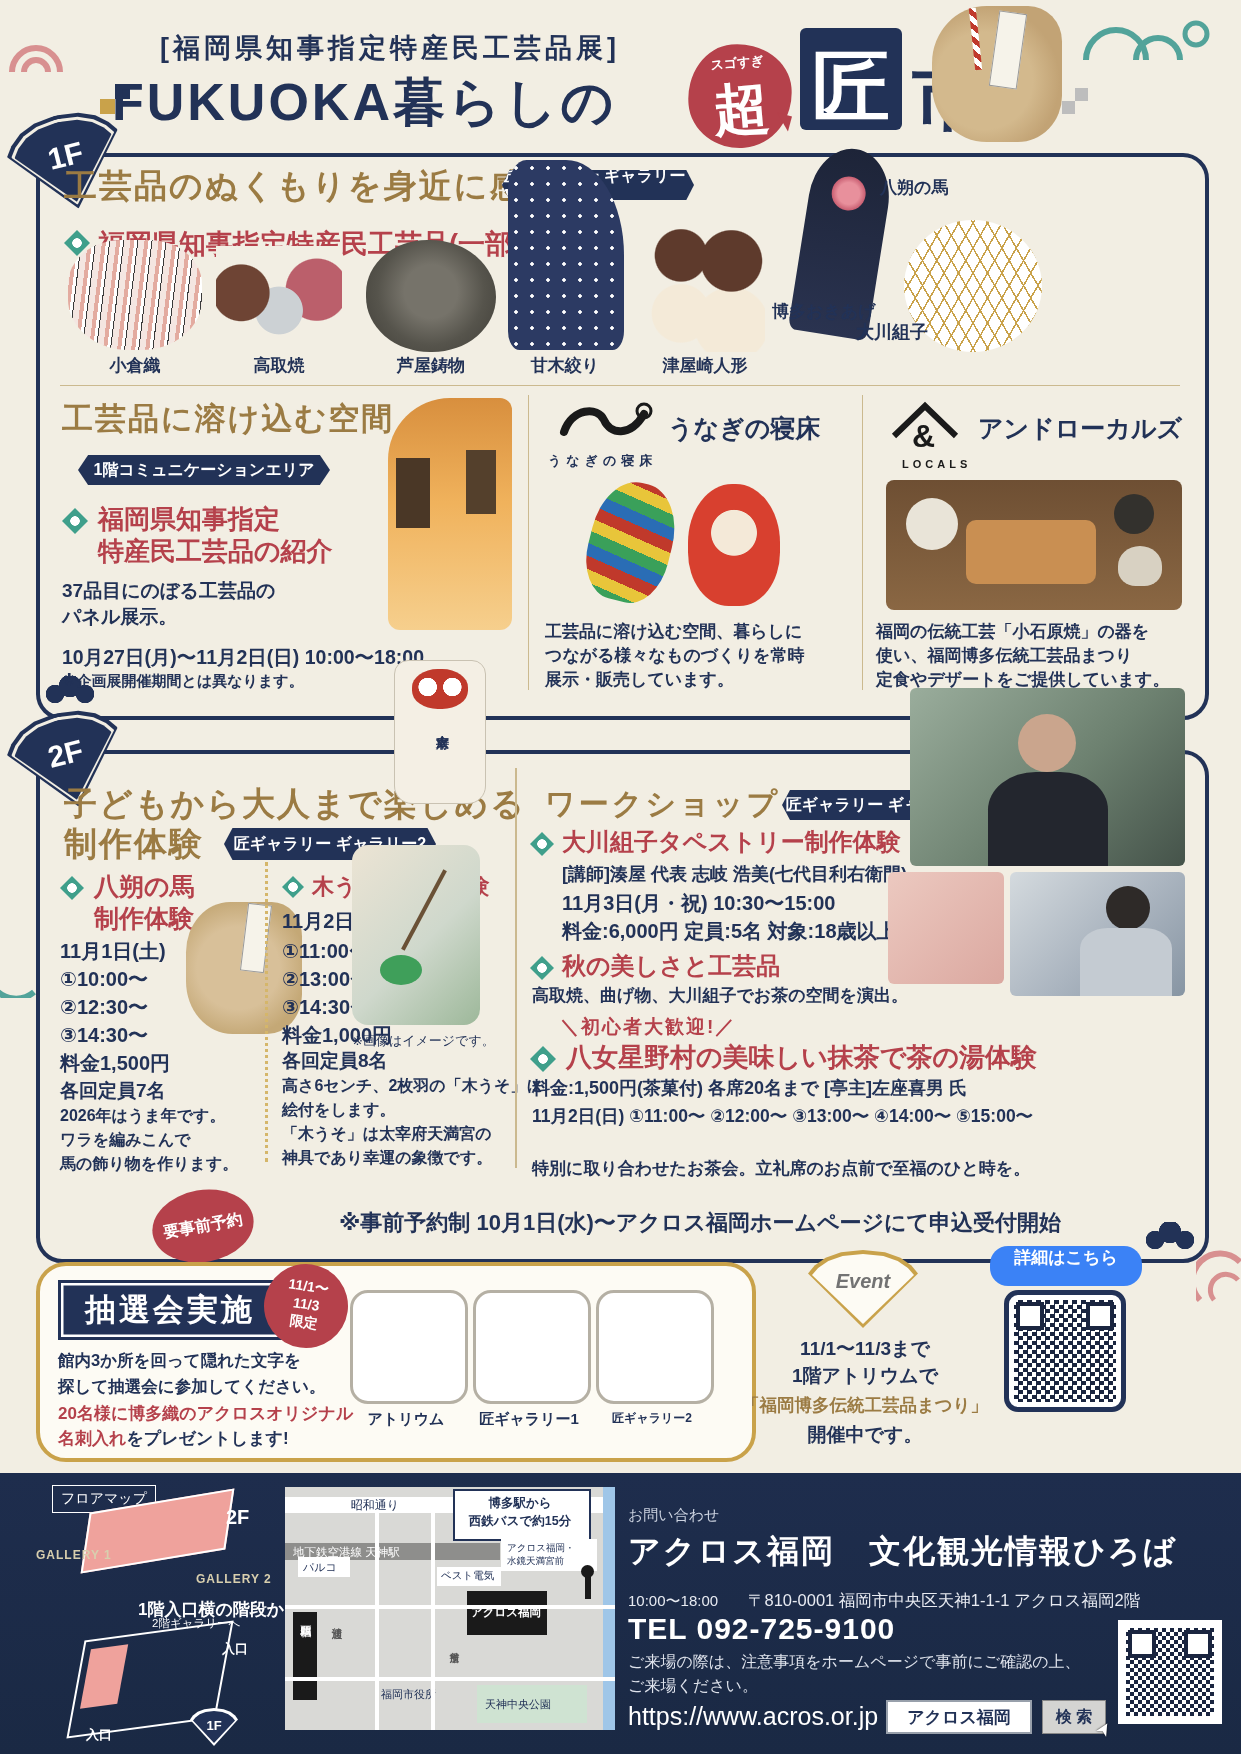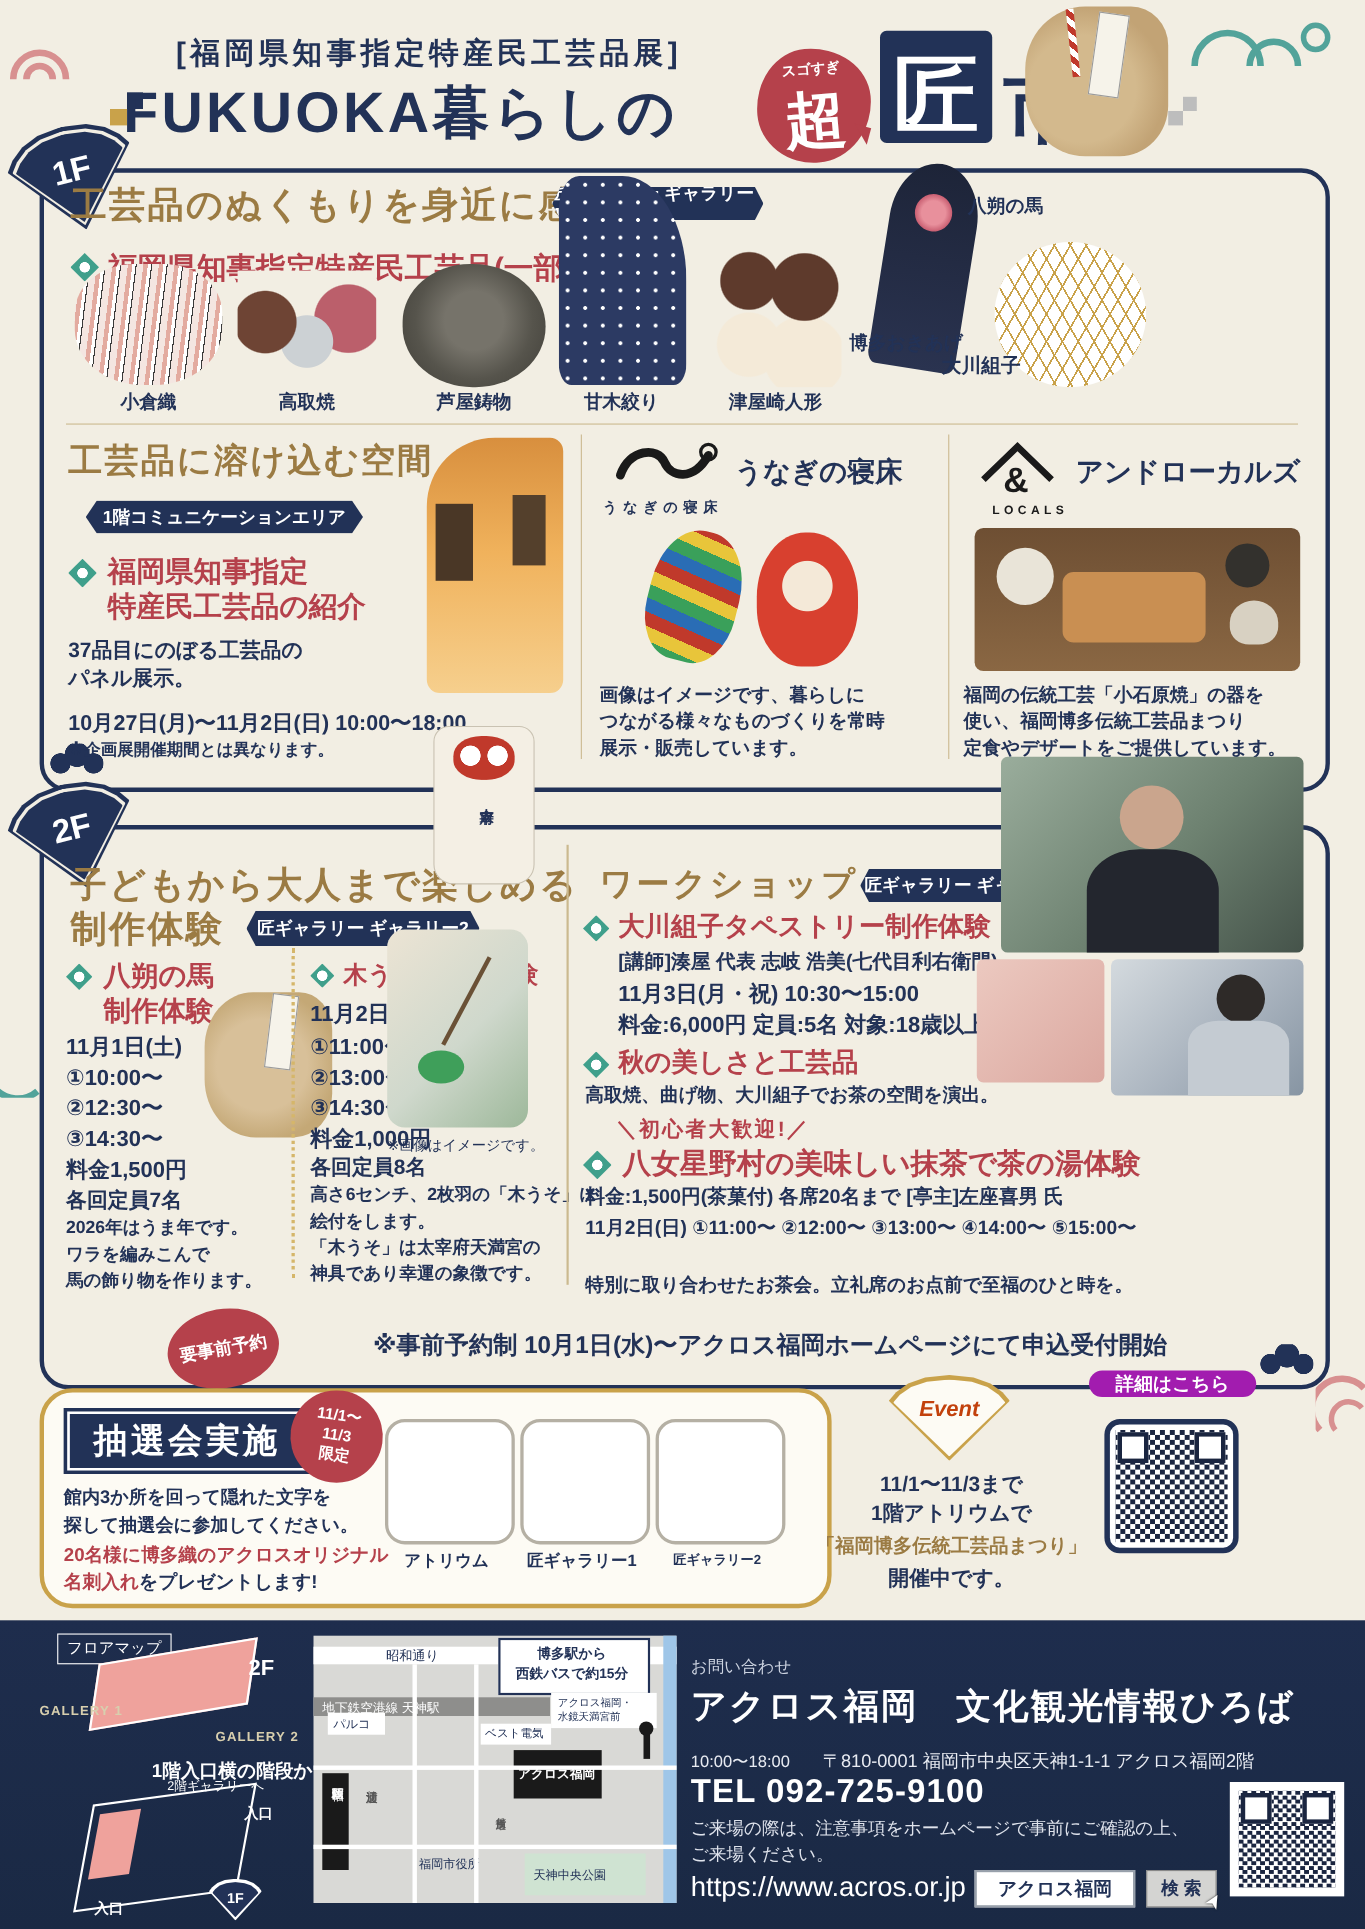--- a/index.html
+++ b/index.html
@@ -20,21 +20,21 @@
   .dotline{position:absolute;width:0;border-left:3px dotted #d5b66a}
   .fan{position:absolute}
   .fan i{position:absolute;display:block;clip-path:polygon(50% 100%,0 30%,6% 20%,16% 10%,30% 3%,50% 0,70% 3%,84% 10%,94% 20%,100% 30%)}
   .fan .f1{inset:0;background:#223257}
   .fan .f2{inset:4px;background:#f2eee3}
   .fan .f3{inset:7px;background:#223257}
   .fan .ft{position:absolute;width:100%;top:26%;text-align:center;color:#fff;font-weight:bold}
   .fanlight .f1{background:#c9a24a}
   .fanlight .f2{background:#fdfbf4}
   .fanlight .f3{background:#fdfbf4}
-  .fanlight .ft{color:#c2410c}
+  .fanlight .ft{color:#737373}
   .ph{position:absolute}
   .qr{position:relative;background:repeating-conic-gradient(#1a2540 0% 25%,#fff 0% 50%) 0 0/9px 9px #fff}
   .qr::before{content:"";position:absolute;left:2px;top:2px;width:20px;height:20px;border:4px solid #1a2540;background:#fff}
   .qr::after{content:"";position:absolute;right:2px;top:2px;width:20px;height:20px;border:4px solid #1a2540;background:#fff}
   .stamp{position:absolute;width:112px;height:108px;background:#fff;border:3px solid #b5b0a4;border-radius:18px}
   .cloud{position:absolute;width:50px;height:28px;
     background:radial-gradient(circle at 11px 18px,#223257 0 9px,transparent 9.5px),
                radial-gradient(circle at 26px 10px,#223257 0 11px,transparent 11.5px),
                radial-gradient(circle at 41px 18px,#223257 0 9px,transparent 9.5px)}
   .burst{position:absolute;left:688px;top:44px;width:104px;height:104px;background:#b5414b;
@@ -143,21 +143,21 @@
   <svg class="ph" style="left:556px;top:398px" width="100" height="52">
     <path d="M8,34 C16,10 42,8 48,22 C54,36 74,40 88,16" stroke="#1a1a1a" stroke-width="8" fill="none" stroke-linecap="round"></path>
     <circle cx="88" cy="13" r="7" fill="none" stroke="#1a1a1a" stroke-width="3"></circle>
   </svg>
   <div class="t" style="left:548px;top:452px;font-size:13px;letter-spacing:5px">うなぎの寝床</div>
   <div class="t" style="left:668px;top:412px;font-size:25px">うなぎの寝床</div>
   <div class="ph" style="left:580px;top:478px;width:210px;height:132px">
     <span class="ph" style="left:10px;top:4px;width:82px;height:120px;background:repeating-linear-gradient(10deg,#3aa05a 0 12px,#e8c53a 12px 24px,#c0392b 24px 36px,#2a6db5 36px 48px);border-radius:46% 46% 40% 40%;transform:rotate(14deg)"></span>
     <span class="ph" style="left:108px;top:6px;width:92px;height:122px;background:radial-gradient(circle at 50% 40%,#f4e9d8 0 26%,#d8402f 27%);border-radius:48% 48% 44% 44%"></span>
   </div>
-  <div class="t" style="left:545px;top:620px;font-size:17px">画像はイメージです、暮らしに</div>
+  <div class="t" style="left:545px;top:620px;font-size:17px">工芸品に溶け込む空間、暮らしに</div>
   <div class="t" style="left:545px;top:644px;font-size:17px">つながる様々なものづくりを常時</div>
   <div class="t" style="left:545px;top:668px;font-size:17px">展示・販売しています。</div>
 
   <div class="vline" style="left:862px;top:395px;height:295px"></div>
 
   <svg class="ph" style="left:886px;top:396px" width="78" height="44">
     <polyline points="8,40 39,10 70,40" stroke="#1a1a1a" stroke-width="6" fill="none"></polyline>
   </svg>
   <div class="t" style="left:912px;top:418px;font-size:32px;color:#1a1a1a">&amp;</div>
   <div class="t" style="left:902px;top:458px;font-size:11px;letter-spacing:4px;color:#1a1a1a">LOCALS</div>
@@ -286,21 +286,21 @@
     <i class="f1"></i>
       <i class="f2"></i>
       <i class="f3"></i>
     <span class="ft" style="font-size:20px;font-style:italic">Event</span>
   </div>
   <div class="t ctr" style="left:770px;top:1336px;width:190px;font-size:19px">11/1〜11/3まで</div>
   <div class="t ctr" style="left:770px;top:1363px;width:190px;font-size:19px">1階アトリウムで</div>
   <div class="t gold ctr" style="left:738px;top:1393px;width:254px;font-size:17.5px">「福岡博多伝統工芸品まつり」</div>
   <div class="t ctr" style="left:770px;top:1422px;width:190px;font-size:19px">開催中です。</div>
 
-  <div class="ph" style="left:990px;top:1246px;width:152px;height:24px;background:#a21caf;border-radius:18px;display:flex;align-items:flex-end;justify-content:center">
+  <div class="ph" style="left:990px;top:1246px;width:152px;height:40px;background:#3b82f6;border-radius:18px;display:flex;align-items:flex-start;justify-content:center">
     <span class="t white" style="position:static;font-size:17px">詳細はこちら</span>
   </div>
   <div class="ph" style="left:1004px;top:1290px;width:122px;height:122px;background:#fff;border:5px solid #223257;border-radius:14px;padding:5px;box-sizing:border-box">
     <div class="qr" style="width:102px;height:102px"></div>
   </div>
 
   <div class="ph" style="left:0;top:1473px;width:1241px;height:281px;background:linear-gradient(180deg,#1e2d4d,#1a2944)"></div>
 
   <div class="ph" style="left:52px;top:1485px;width:102px;height:26px;border:1.5px solid #fff;display:flex;align-items:center;justify-content:center">
     <span class="t white" style="position:static;font-size:14px;font-weight:normal">フロアマップ</span>

